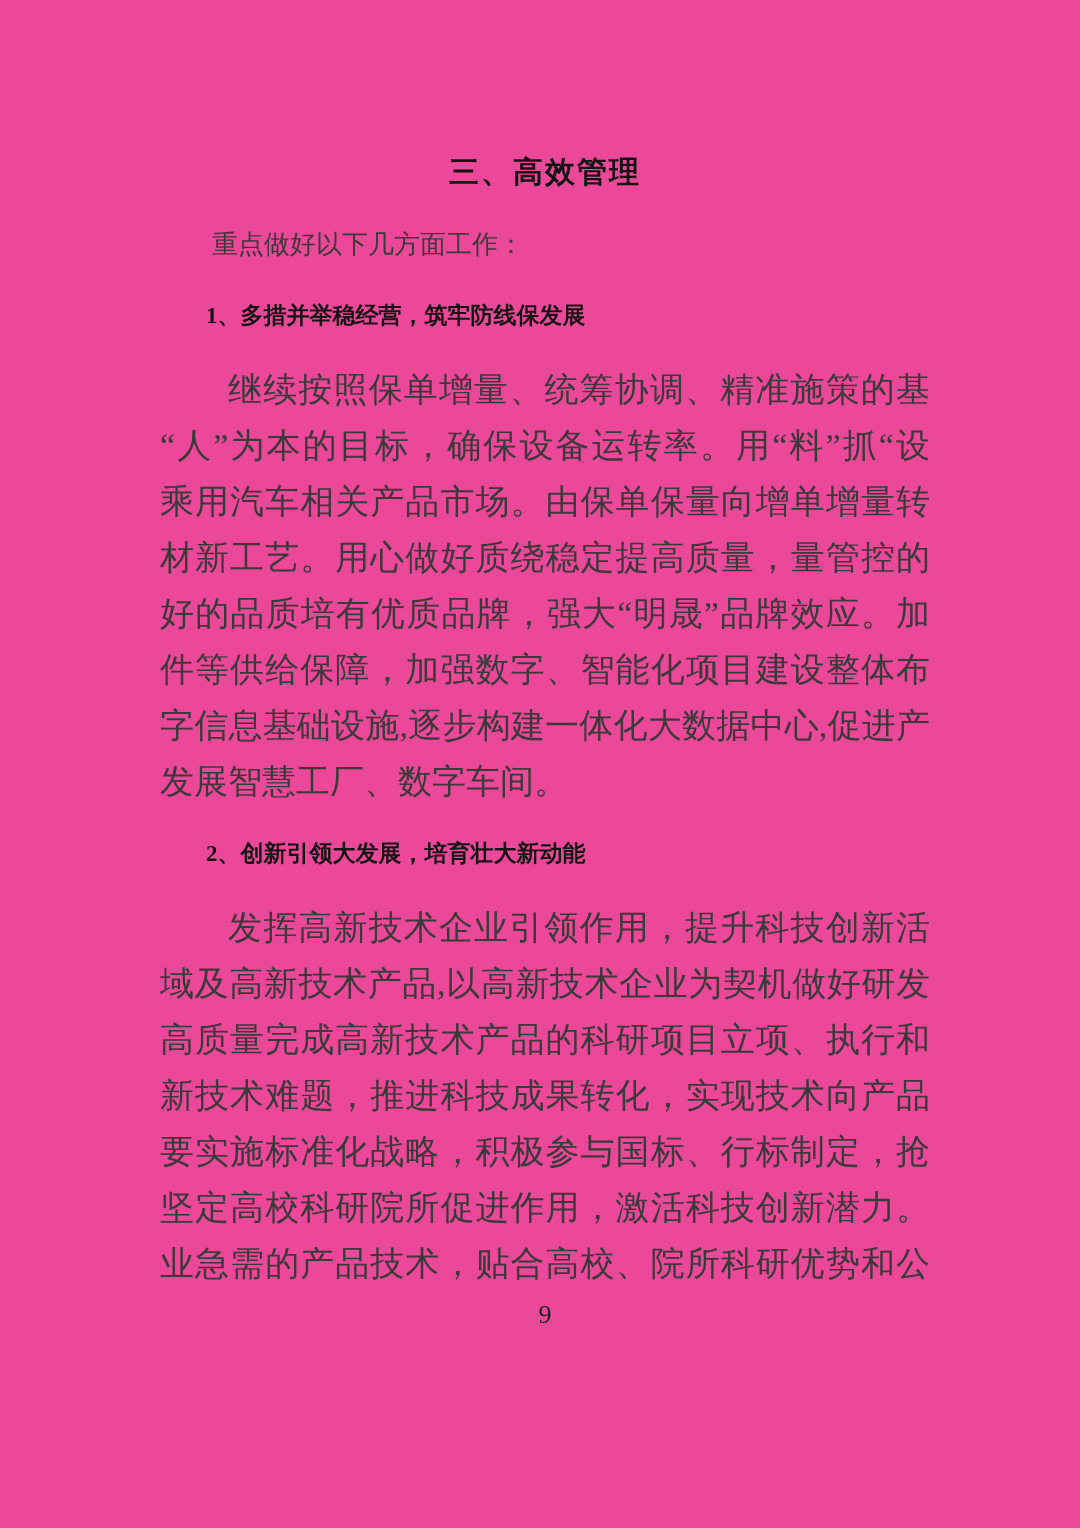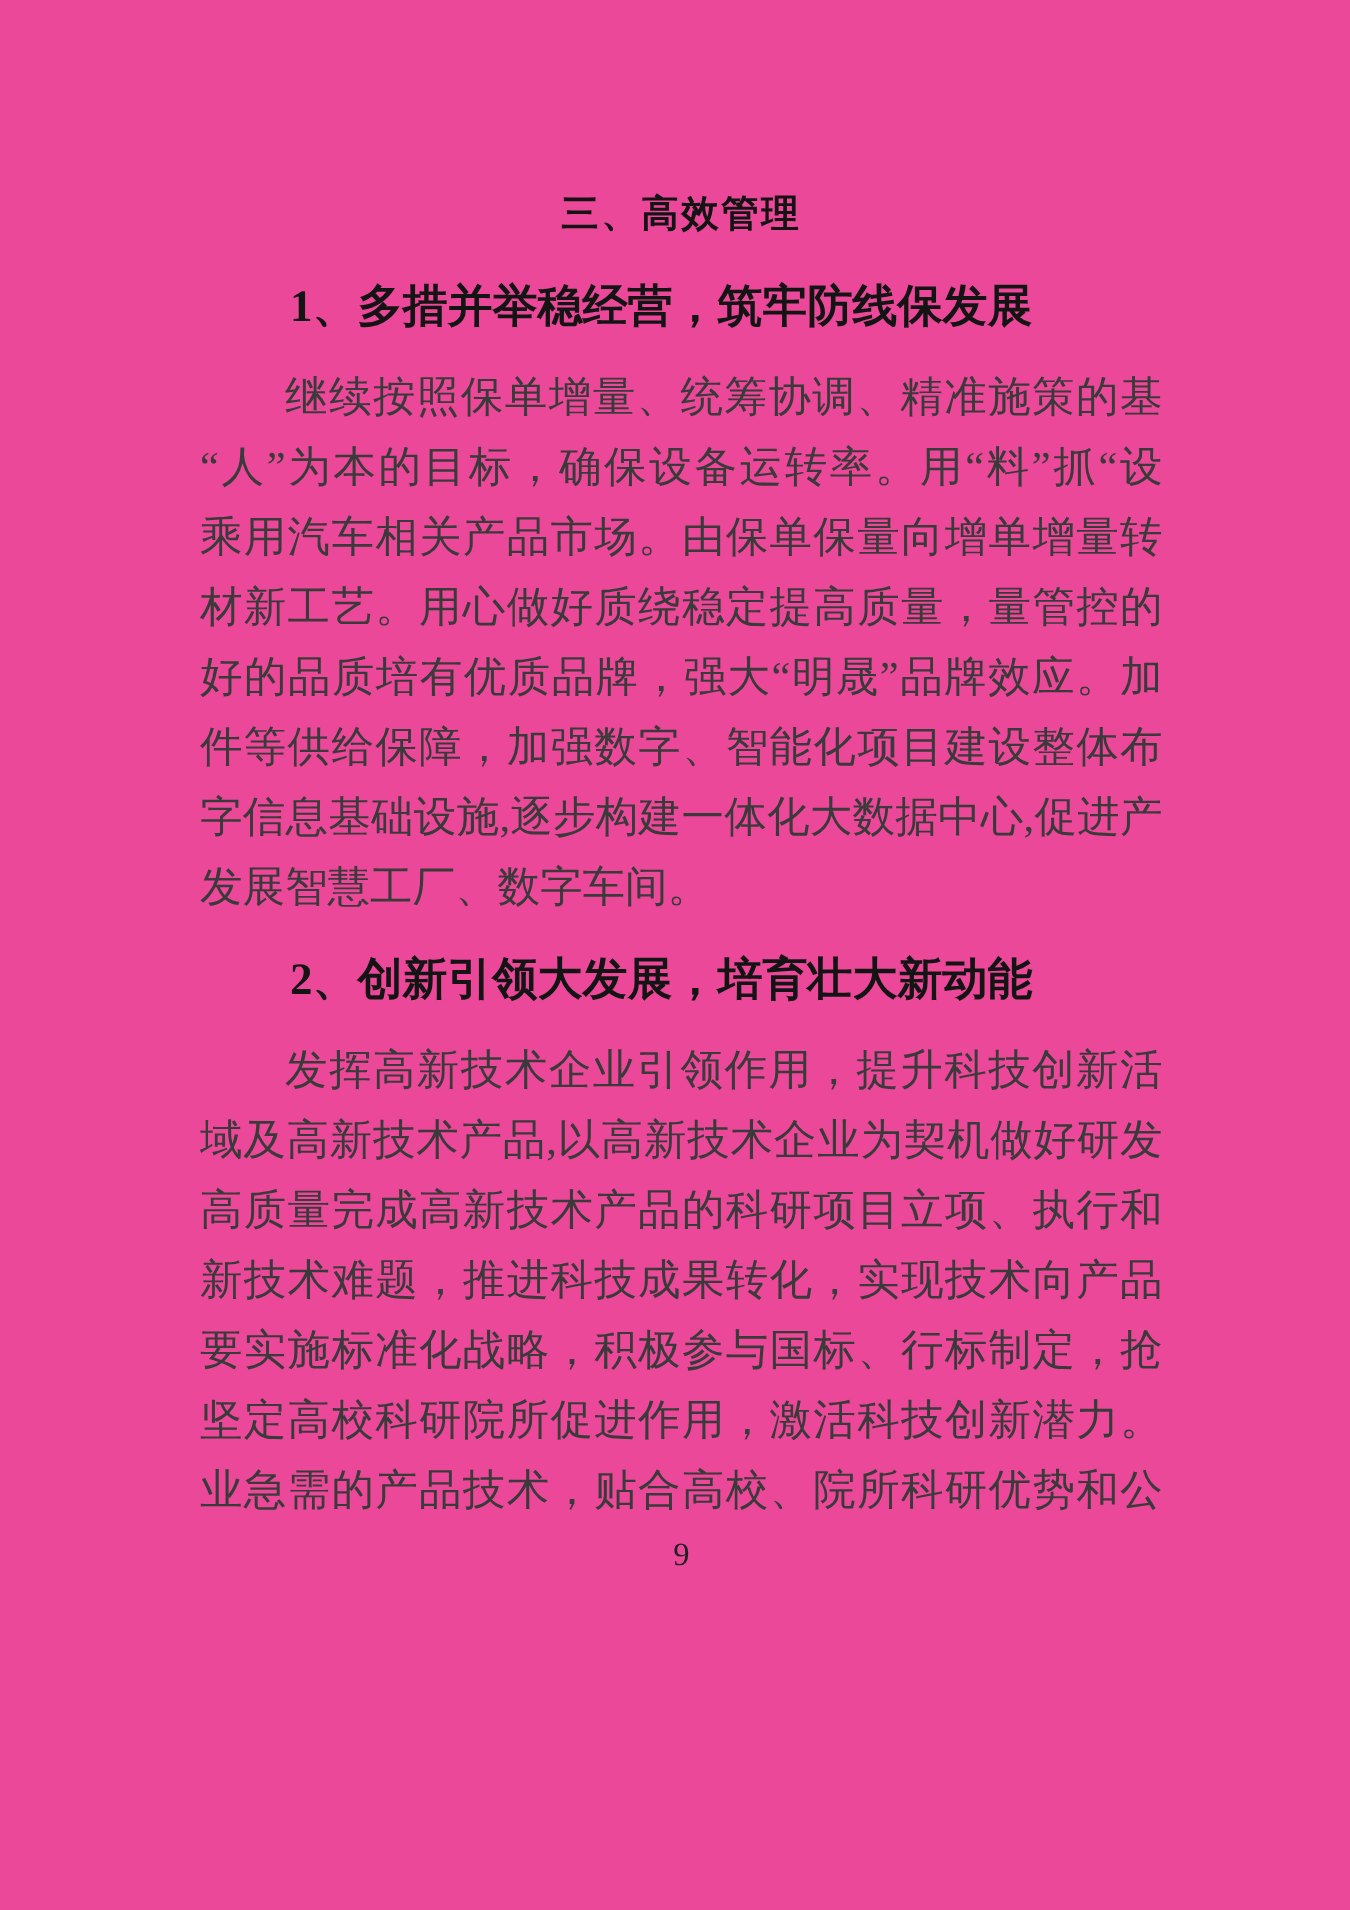--- a/index.html
+++ b/index.html
@@ -28,21 +28,21 @@
   }
   .intro {
     margin: 39px 0 0 0;
     font-size: 26px;
     line-height: 32px;
     text-indent: 2em;
     color: #3a3a3a;
   }
   .sec-heading {
     margin: 38px 0 0 0;
-    font-size: 36px;
+    font-size: 23px;
     line-height: 34px;
     font-weight: bold;
     text-indent: 2em;
     color: #141414;
   }
   .para + .sec-heading { margin-top: 27px; }
   .para {
     margin-top: 29px;
   }
   .para .line {
@@ -65,20 +65,21 @@
   }
 </style>
 </head>
 <body>
 
 <div class="page">
   <div class="content">
 
     <h1 class="doc-title">三、高效管理</h1>
 
+    <p class="intro">重点做好以下几方面工作：</p>
 
     <h2 class="sec-heading">1、多措并举稳经营，筑牢防线保发展</h2>
 
     <div class="para ends">
         <div class="line">继续按照保单增量、统筹协调、精准施策的基本方针，稳定市场</div>
         <div class="line">“人”为本的目标，确保设备运转率。用“料”抓“设备”打造新型绿色铝</div>
         <div class="line">乘用汽车相关产品市场。由保单保量向增单增量转变，增强企业以</div>
         <div class="line">材新工艺。用心做好质绕稳定提高质量，量管控的每一个流程，以良</div>
         <div class="line">好的品质培有优质品牌，强大“明晟”品牌效应。加强原材料关键零部</div>
         <div class="line">件等供给保障，加强数字、智能化项目建设整体布局，健全和完善数</div>

